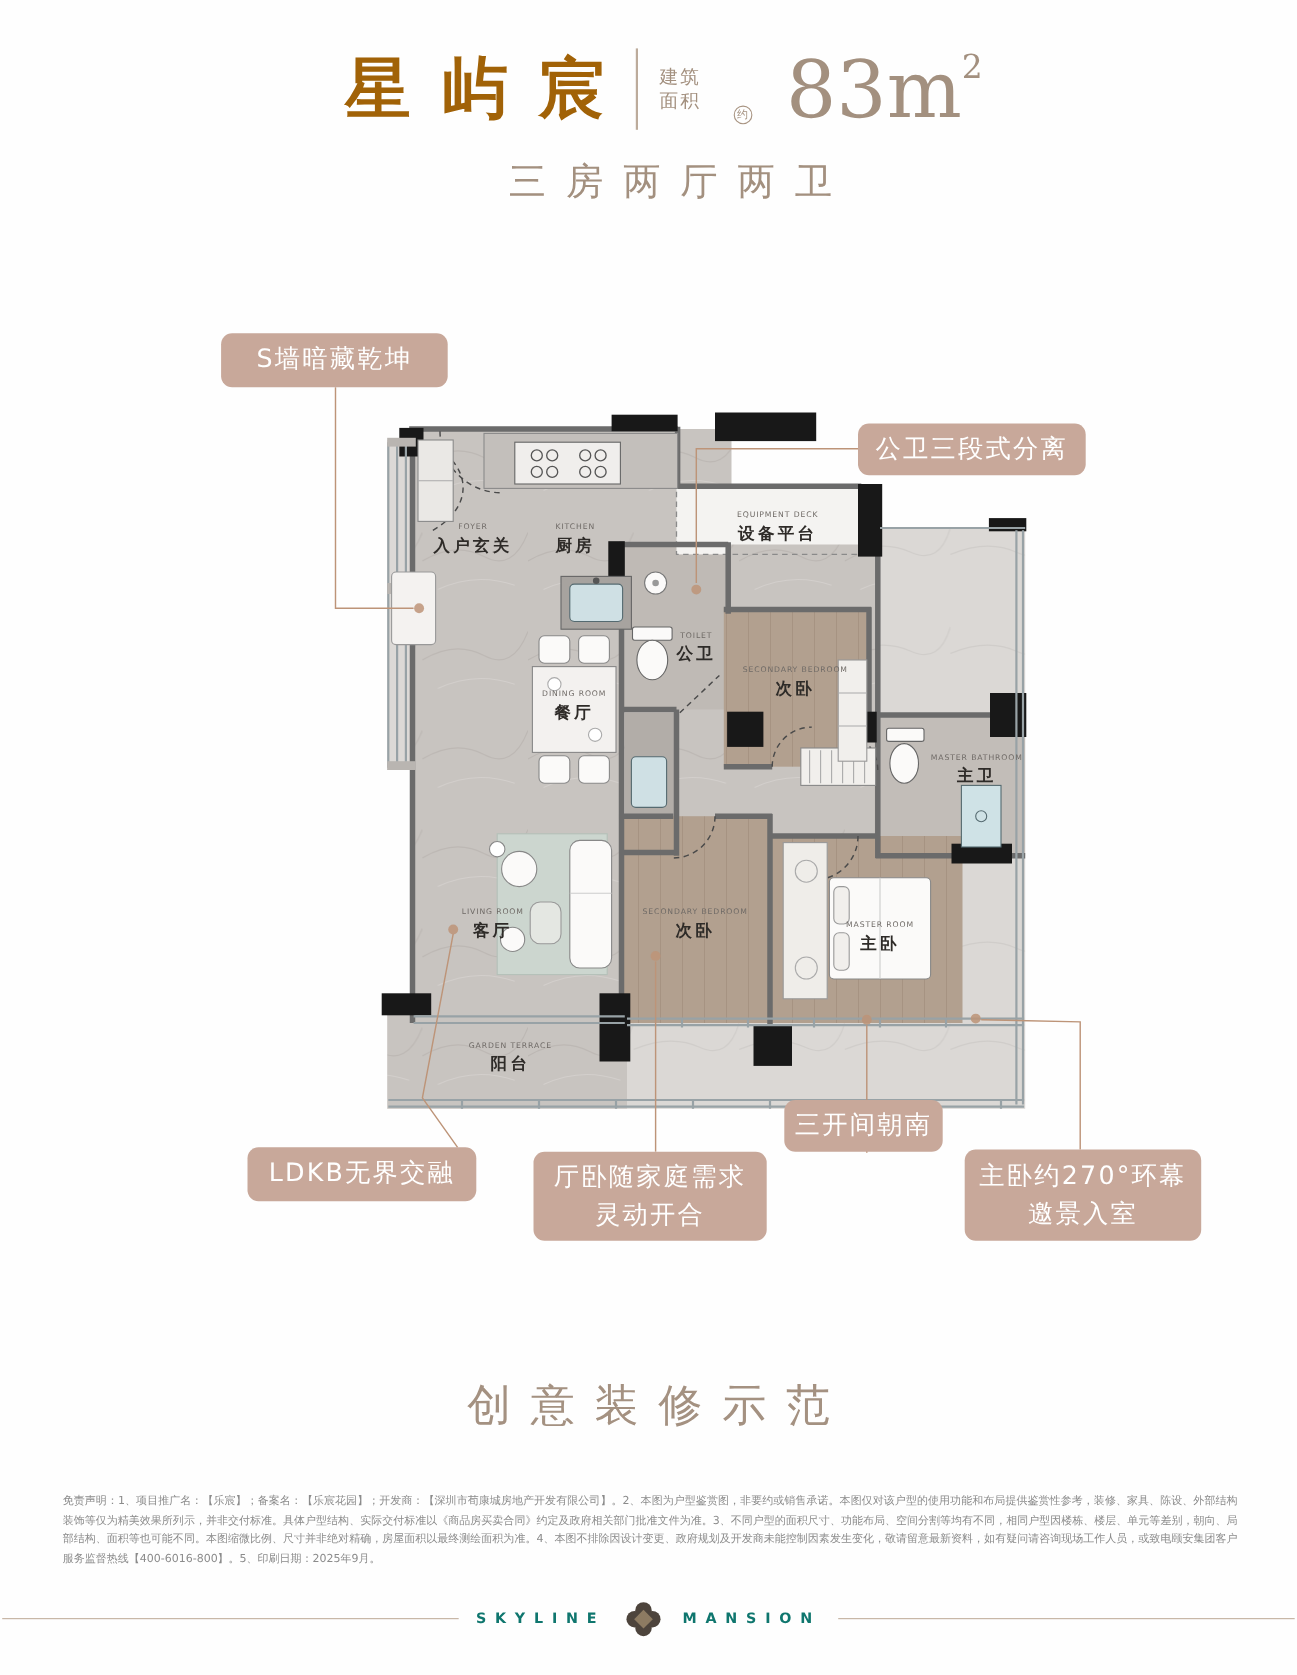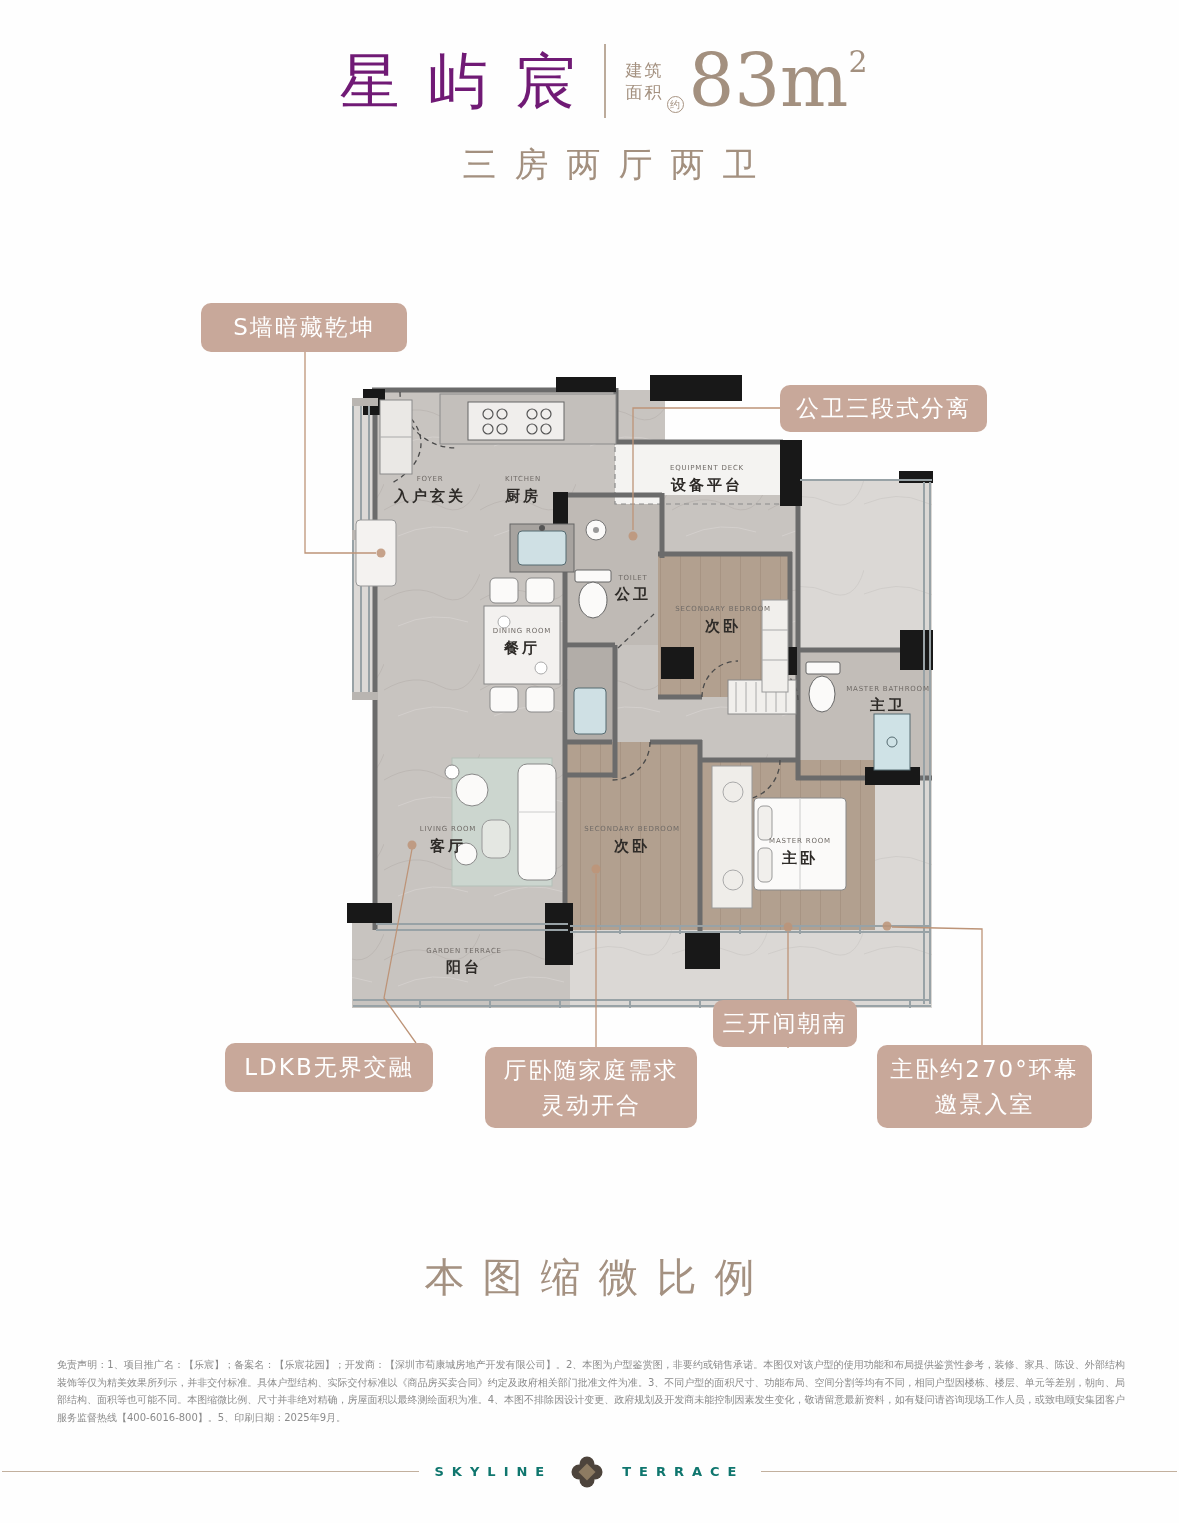--- a/index.html
+++ b/index.html
@@ -2,23 +2,23 @@
 <html><head>
 <meta charset="utf-8">
 <style>
   * { margin:0; padding:0; box-sizing:border-box; }
   body { background:#ffffff; font-family:"DejaVu Sans","Liberation Sans",sans-serif; }
   .page { position:relative; width:1179px; height:1523px; margin:0 auto; background:#fefefe; overflow:hidden; }
 
   
   .header { position:absolute; top:44px; left:0; width:100%; text-align:center; color:#a3907f; }
   .title-row { display:flex; justify-content:center; align-items:center; }
-  .project-name { font-family:"DejaVu Serif","Liberation Serif",serif; font-weight:400; font-size:60px; letter-spacing:28px; text-indent:28px; color:#701a75; line-height:1.2; }
+  .project-name { font-family:"DejaVu Serif","Liberation Serif",serif; font-weight:700; font-size:60px; letter-spacing:28px; text-indent:28px; color:#a16207; line-height:1.2; }
   .title-divider { width:2px; height:74px; background:#bcab9b; margin:0 20px 0 0; }
-  .area-wrap { display:flex; align-items:center; }
+  .area-wrap { display:flex; align-items:center;gap:26px; }
   .area-label { display:flex; flex-direction:column; font-size:17px; line-height:1.3; letter-spacing:2px; text-align:left; }
   .approx-badge { width:17px; height:17px; border:1px solid #a89482; border-radius:50%; font-size:10px; line-height:15px; text-align:center; align-self:flex-end; margin:0 5px 4px 3px; }
   .area-value { font-family:"DejaVu Serif","Liberation Serif",serif; font-size:72px; line-height:1; display:flex; align-items:flex-start; }
   .area-value sup { font-size:30px; margin-top:2px; }
   .subtitle { margin-top:24px; font-family:"DejaVu Serif","Liberation Serif",serif; font-size:34px; letter-spacing:18px; text-indent:18px;margin-left:40px; }
 
   
   .plan-svg { position:absolute; left:0; top:0; width:1179px; height:1523px; }
   .callout { position:absolute; background:#c8a89a; border-radius:10px; color:#ffffff; display:flex; flex-direction:column; align-items:center; justify-content:center; font-size:23px; letter-spacing:2px; line-height:1.5; text-align:center; }
   .co-s-wall   { left:201px; top:303px;  width:206px; height:49px; }
@@ -290,33 +290,33 @@
     <span>灵动开合</span>
   </div>
   <div class="callout co-south">
     <span>三开间朝南</span>
   </div>
   <div class="callout co-master">
     <span>主卧约270°环幕</span>
     <span>邀景入室</span>
   </div>
 
-  <div class="tagline">本图缩微比例</div>
+  <div class="tagline">创意装修示范</div>
 
   <p class="disclaimer">免责声明：1、项目推广名：【乐宸】；备案名：【乐宸花园】；开发商：【深圳市荀康城房地产开发有限公司】。2、本图为户型鉴赏图，非要约或销售承诺。本图仅对该户型的使用功能和布局提供鉴赏性参考，装修、家具、陈设、外部结构装饰等仅为精美效果所列示，并非交付标准。具体户型结构、实际交付标准以《商品房买卖合同》约定及政府相关部门批准文件为准。3、不同户型的面积尺寸、功能布局、空间分割等均有不同，相同户型因楼栋、楼层、单元等差别，朝向、局部结构、面积等也可能不同。本图缩微比例、尺寸并非绝对精确，房屋面积以最终测绘面积为准。4、本图不排除因设计变更、政府规划及开发商未能控制因素发生变化，敬请留意最新资料，如有疑问请咨询现场工作人员，或致电颐安集团客户服务监督热线【400-6016-800】。5、印刷日期：2025年9月。</p>
 
   <div class="footer">
     <div class="rule"></div>
     <span class="brand-word">SKYLINE</span>
     <svg class="brand-logo" width="34" height="34" viewBox="0 0 34 34">
       <g fill="#4d443c">
         <circle cx="17" cy="9" r="7.5"></circle>
         <circle cx="17" cy="25" r="7.5"></circle>
         <circle cx="9" cy="17" r="7.5"></circle>
         <circle cx="25" cy="17" r="7.5"></circle>
       </g>
       <rect x="11" y="11" width="12" height="12" fill="#8d7b62" transform="rotate(45 17 17)"></rect>
     </svg>
-    <span class="brand-word">TERRACE</span>
+    <span class="brand-word">MANSION</span>
     <div class="rule"></div>
   </div>
 
 </div>
 
 </body></html>

